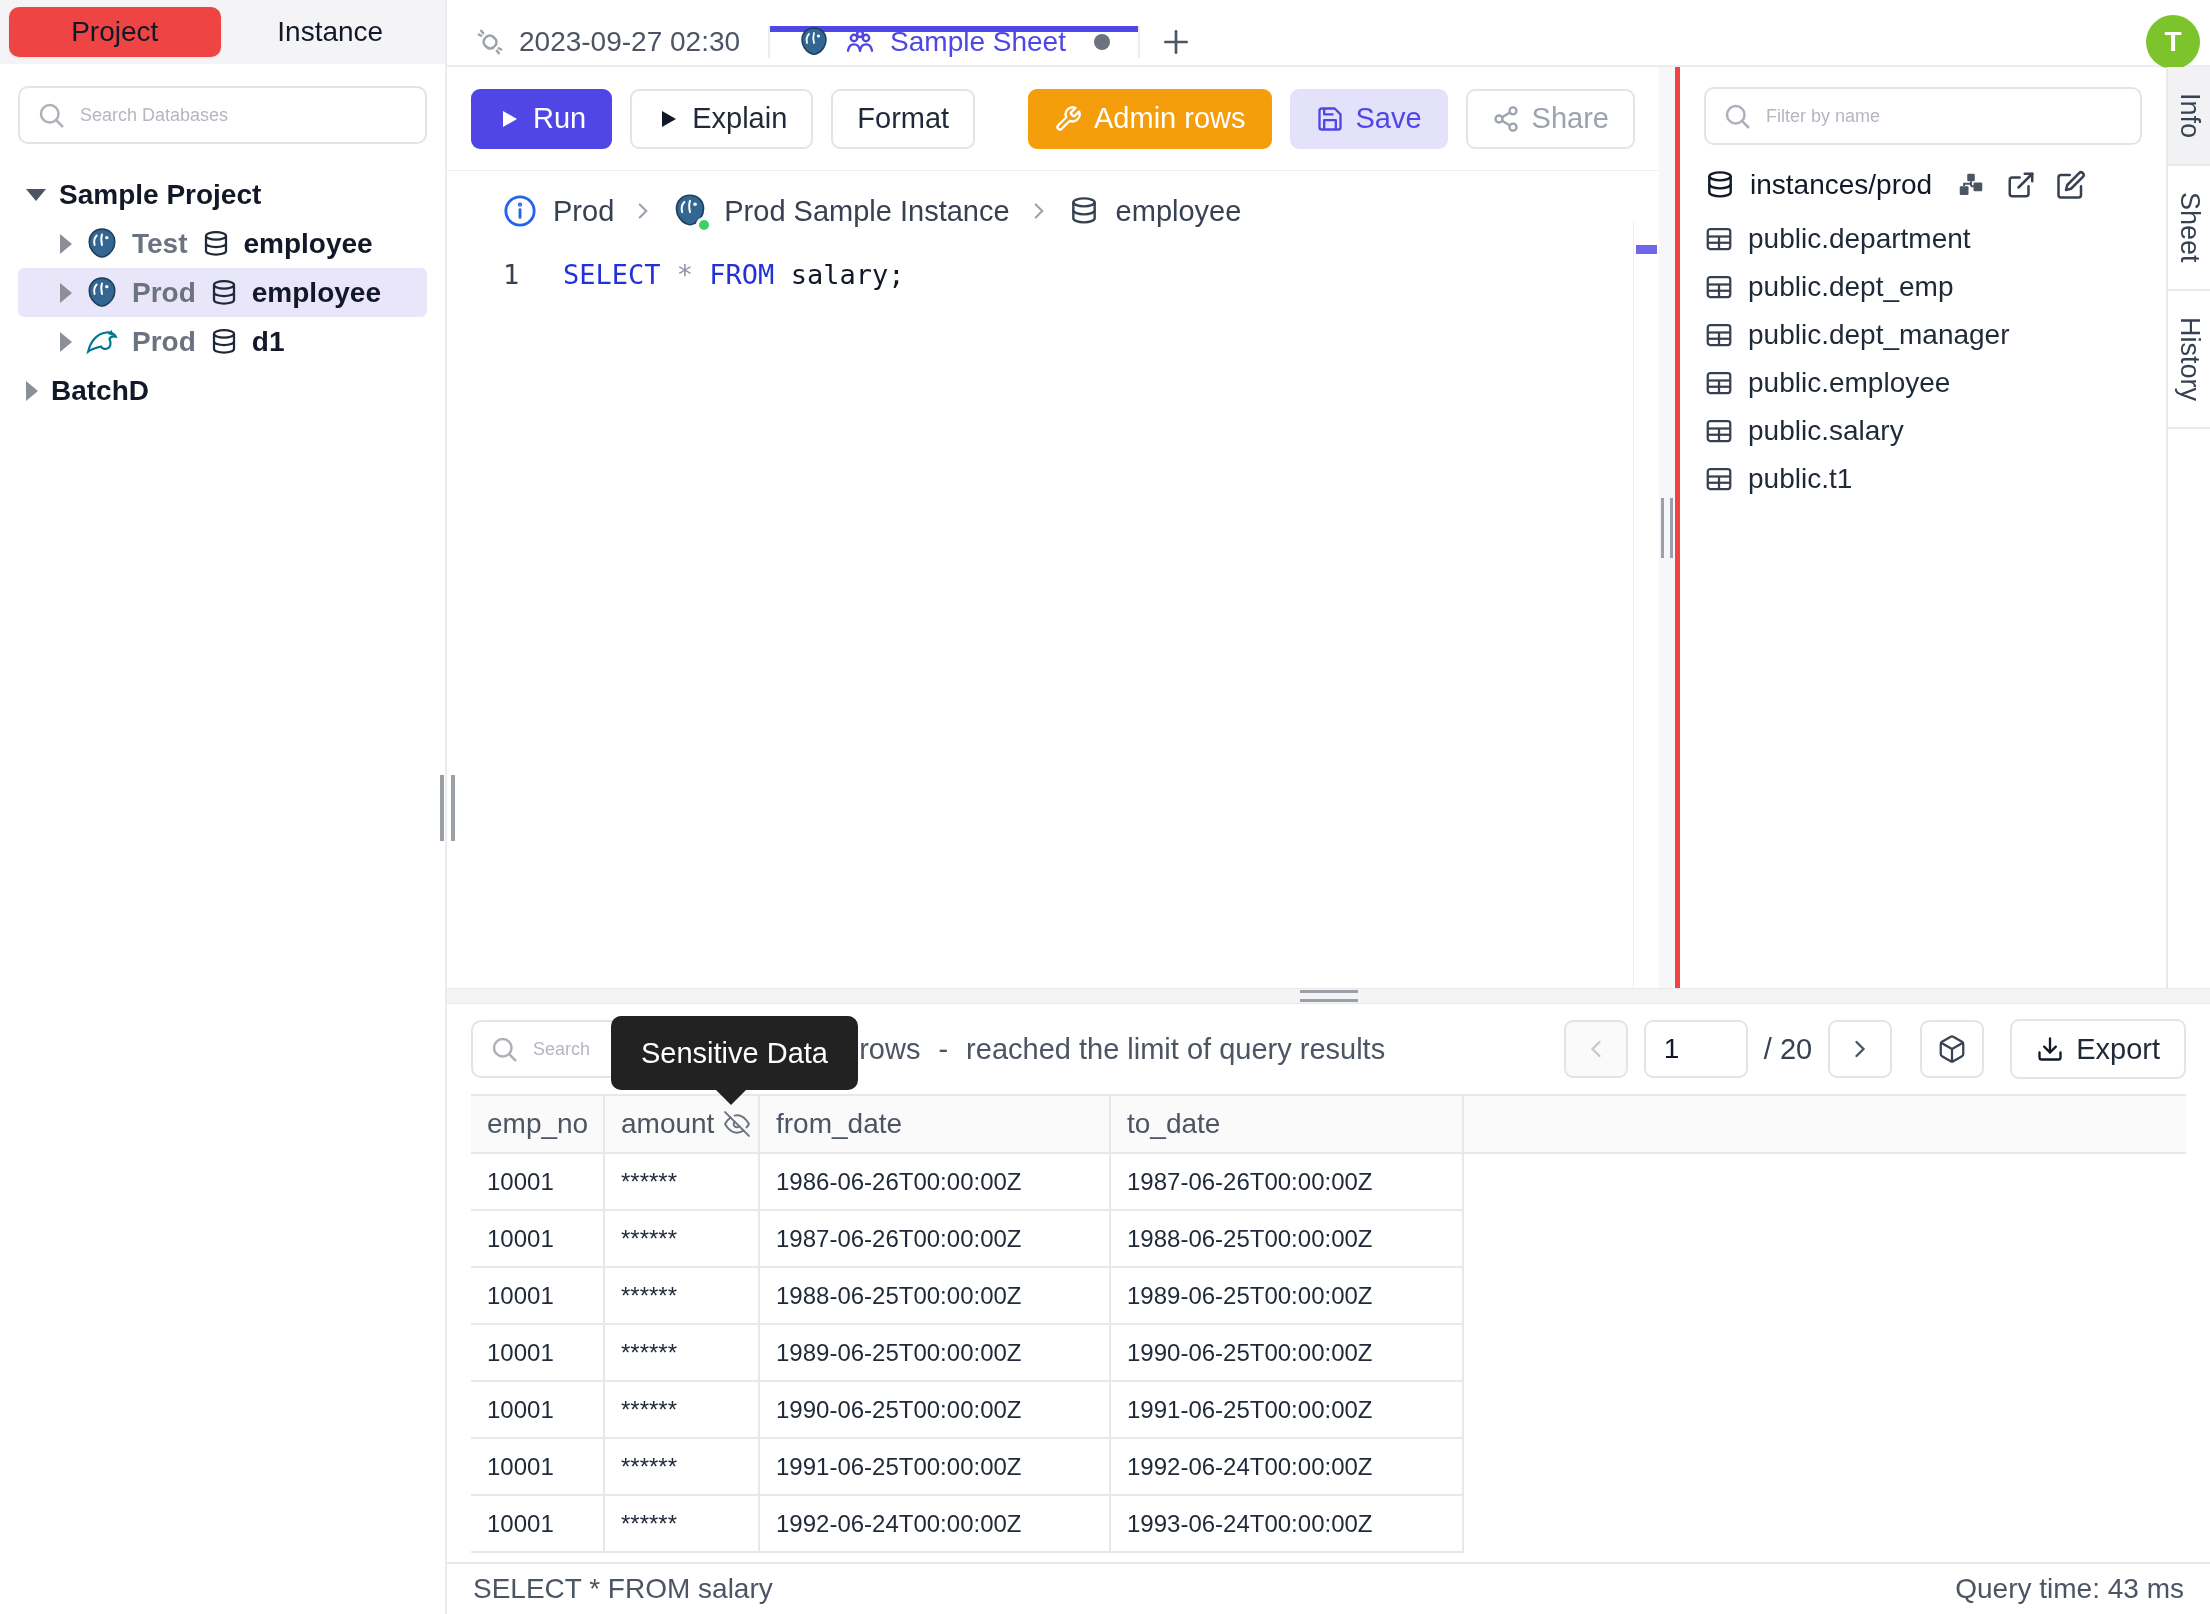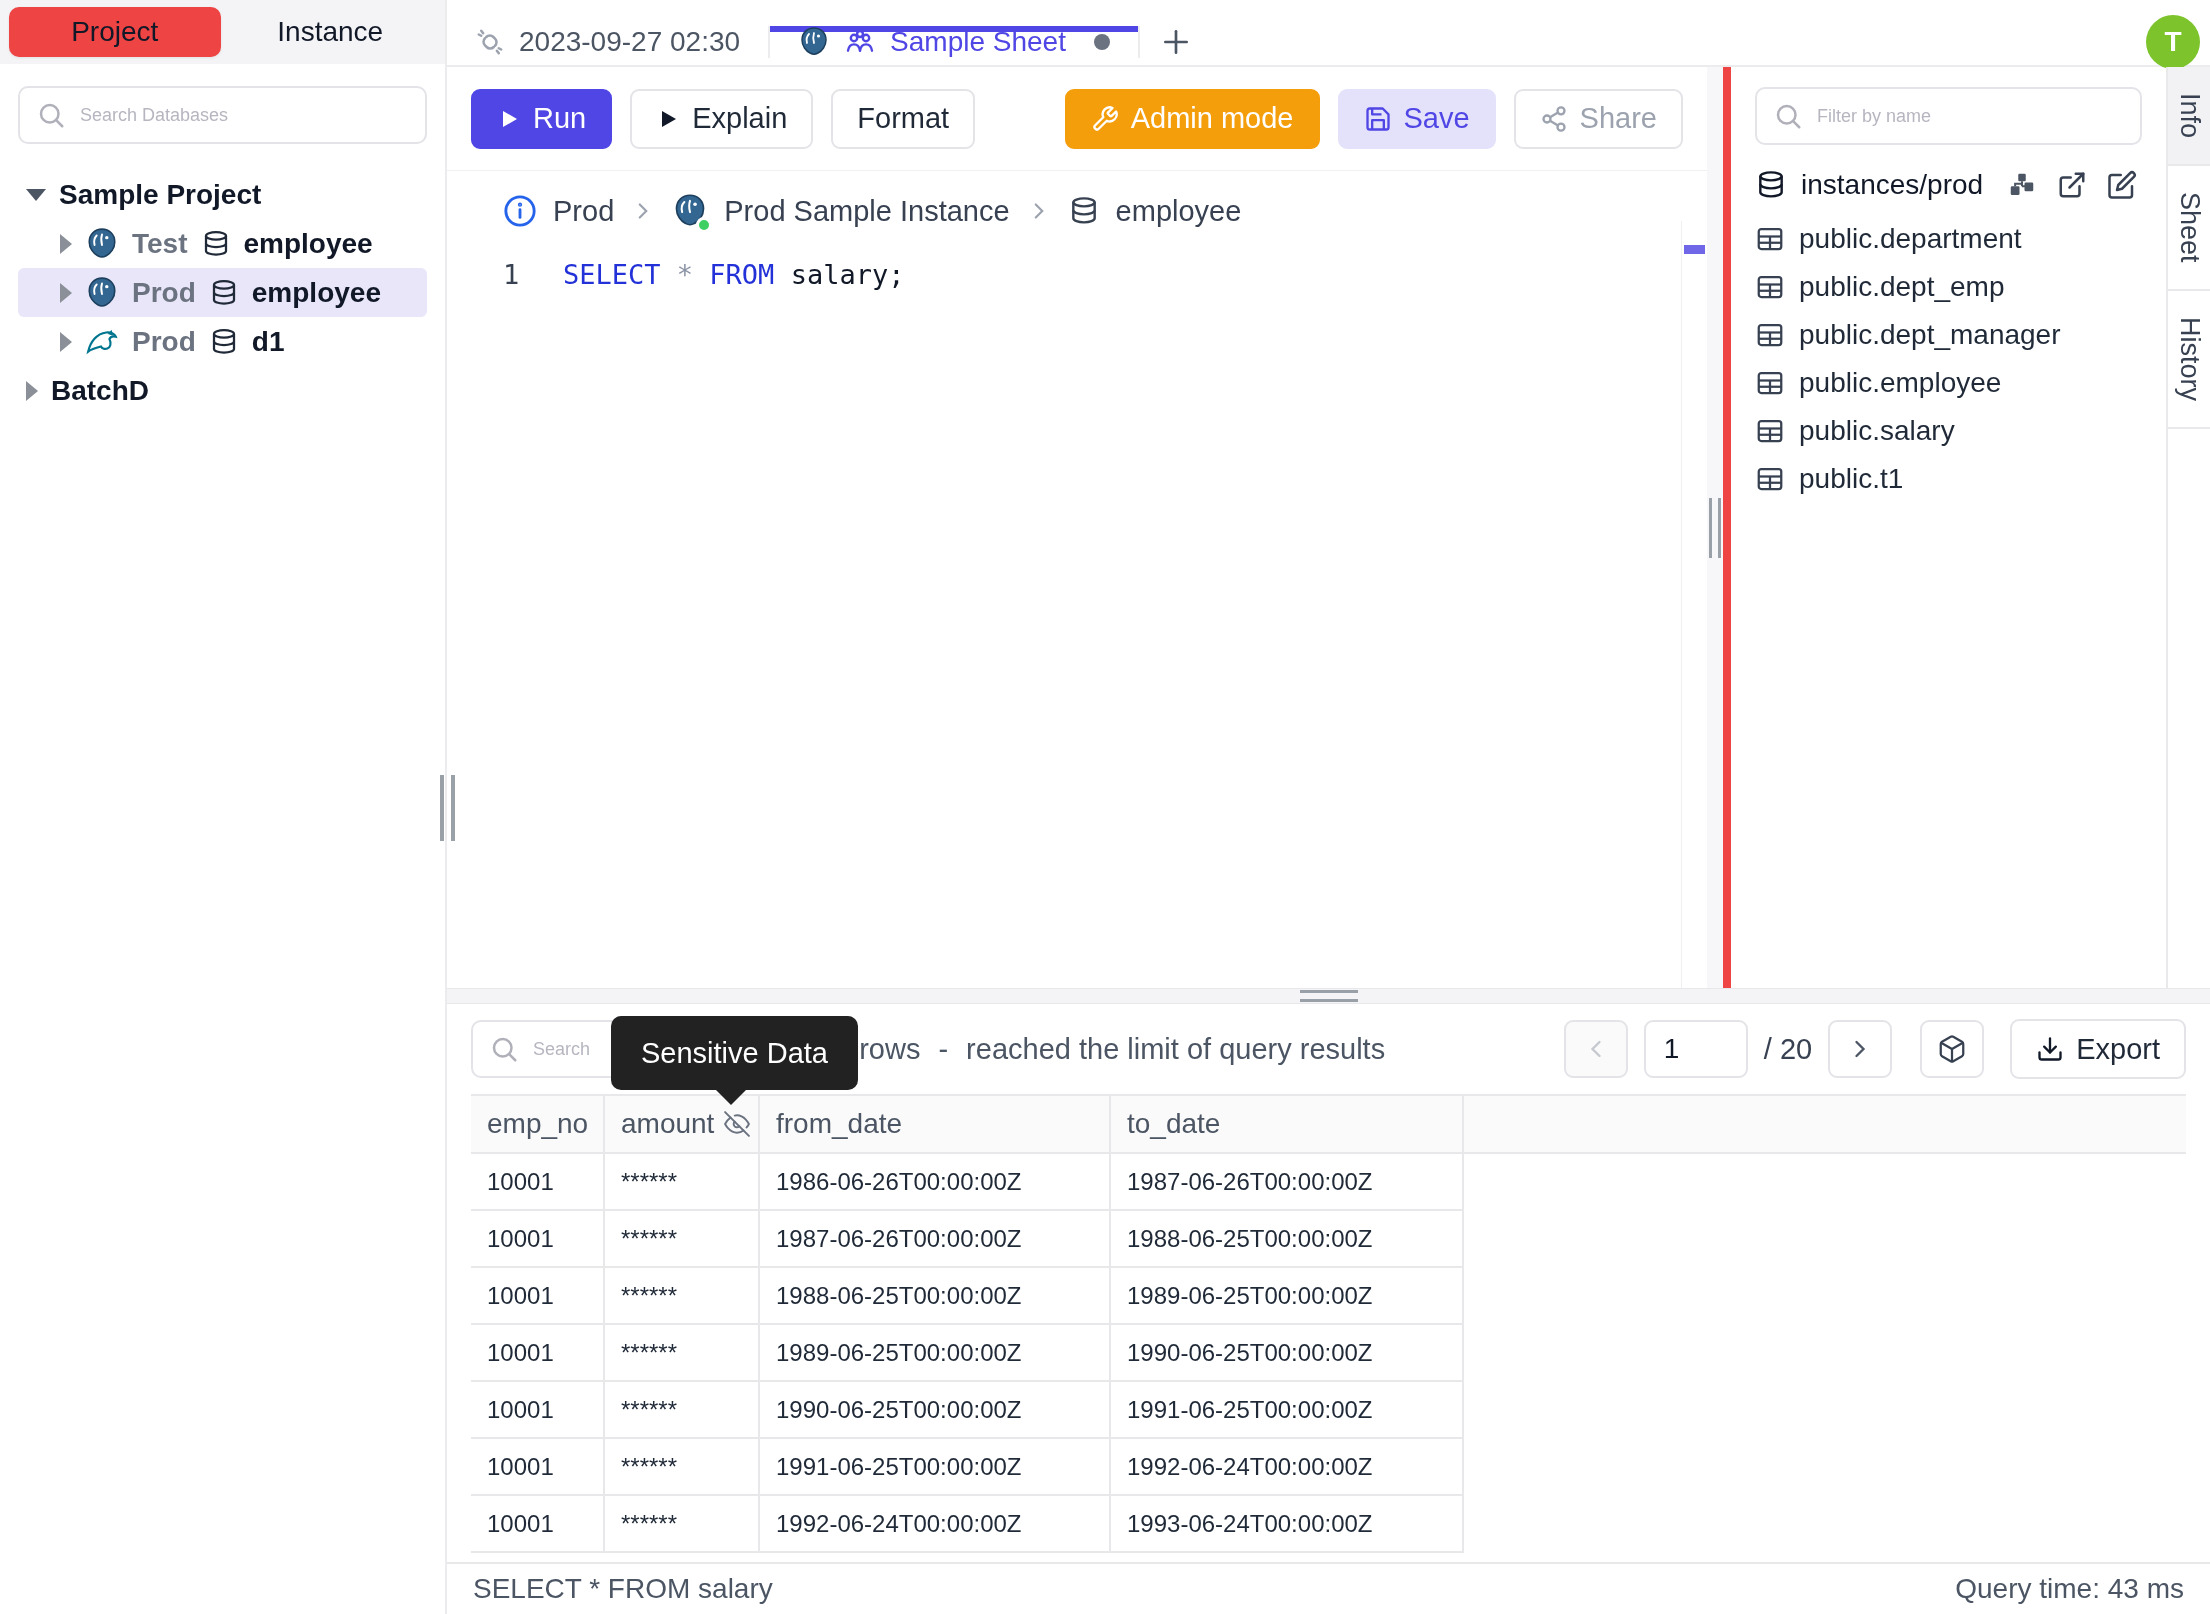--- a/index.html
+++ b/index.html
@@ -62,21 +62,21 @@
   .code { margin-left:40px; white-space:pre; }
   .tok-kw { color:#2332d8; }
   .tok-op { color:#8a93a6; }
   .tok-id { color:#111827; }
   .minimap { position:absolute; top:50px; bottom:0; right:0; width:26px; background:#fff; border-left:1px solid #f0f0f2; cursor:pointer; }
   .minimap-line { position:absolute; top:24px; left:2px; right:2px; height:9px; background:#6f66e8; }
 
   
   .vdivider { width:16px; flex:none; background:#f7f7f9; display:flex; align-items:center; justify-content:center; cursor:col-resize; }
   .vdivider .vhandle { width:12px; height:60px; border-left:3px solid #9aa0a8; border-right:3px solid #9aa0a8; }
-  .right-panel { width:443px; flex:none; border-left:8px solid #ef4444; padding:20px 24px; overflow:hidden; }
+  .right-panel { width:491px; flex:none; border-left:5px solid #ef4444; padding:20px 24px; overflow:hidden; }
   .rp-row { display:flex; align-items:center; gap:14px; margin-top:24px; color:#111827; white-space:nowrap; }
   .rp-actions { display:flex; align-items:center; gap:20px; margin-left:10px; color:#4b5563; }
   .table-list { margin-top:14px; }
   .table-item { display:flex; align-items:center; gap:14px; height:48px; color:#1f2937; cursor:pointer; white-space:nowrap; }
   .right-strip { width:44px; flex:none; border-left:2px solid #e9e9ec; display:flex; flex-direction:column; background:#fff; }
   .vtab { writing-mode:vertical-rl; display:flex; align-items:center; justify-content:center; padding:26px 0; color:#374151; font-size:27px; border-bottom:2px solid #e9e9ec; cursor:pointer; }
   .vtab.active { background:#f2f2f5; }
 
   
   .hdivider { height:16px; flex:none; background:#f4f4f6; border-top:1px solid #e8e8ea; border-bottom:1px solid #e8e8ea; display:flex; align-items:center; justify-content:center; cursor:row-resize; }
@@ -250,21 +250,21 @@
             <span>Explain</span>
           </button>
           <button class="btn">
             <span>Format</span>
           </button>
           <div class="toolbar-spacer"></div>
           <button class="btn btn-admin">
             <svg width="28" height="28" viewBox="0 0 24 24" fill="none" stroke="#fff" stroke-width="2" stroke-linecap="round" stroke-linejoin="round">
                 <path d="M14.7 6.3a1 1 0 000 1.4l1.6 1.6a1 1 0 001.4 0l3.77-3.77a6 6 0 01-7.94 7.94l-6.91 6.91a2.12 2.12 0 01-3-3l6.91-6.91a6 6 0 017.94-7.94l-3.76 3.76z"></path>
               </svg>
-            <span>Admin mode</span>
+            <span>Admin rows</span>
           </button>
           <button class="btn btn-save">
             <svg width="28" height="28" viewBox="0 0 24 24" fill="none" stroke="#4f46e5" stroke-width="2" stroke-linejoin="round">
                 <path d="M19 21H5a2 2 0 01-2-2V5a2 2 0 012-2h11l5 5v11a2 2 0 01-2 2z"></path>
                 <polyline points="17 21 17 13 7 13 7 21"></polyline>
                 <polyline points="7 3 7 8 15 8"></polyline>
               </svg>
             <span>Save</span>
           </button>
           <button class="btn btn-share">

